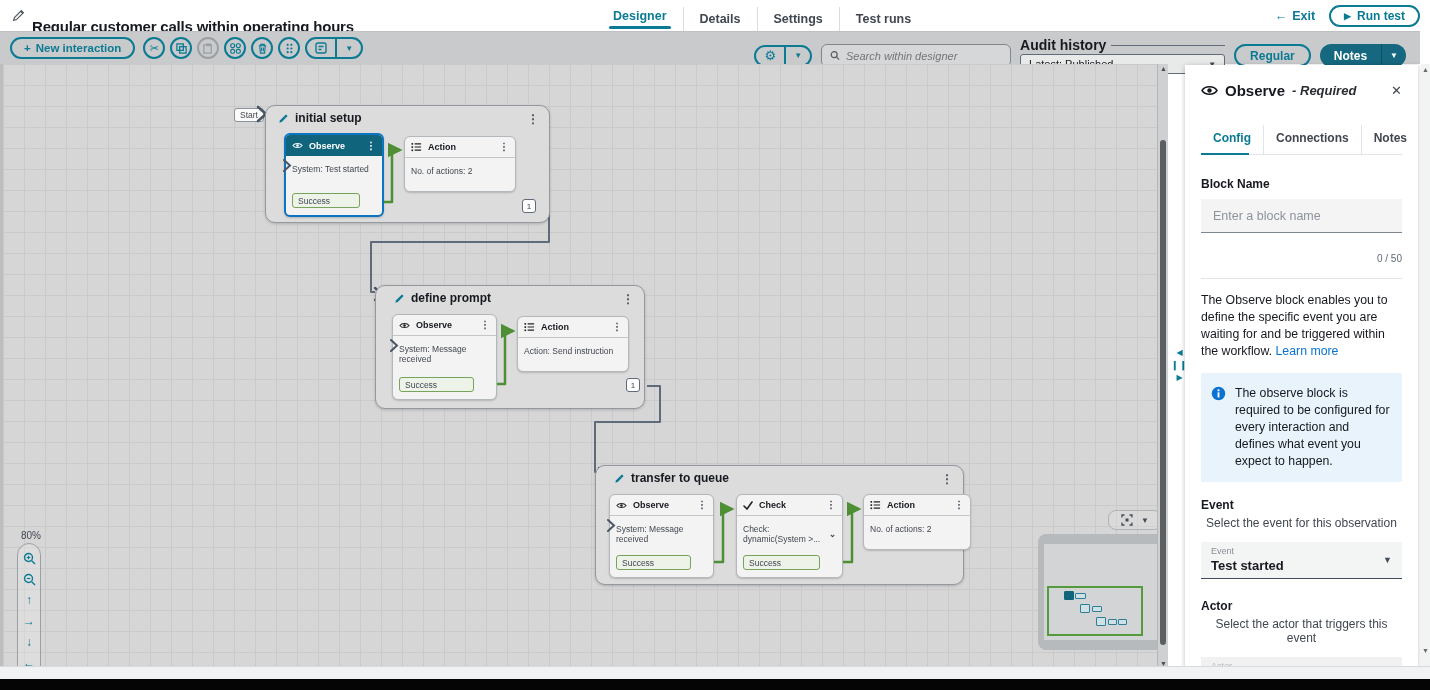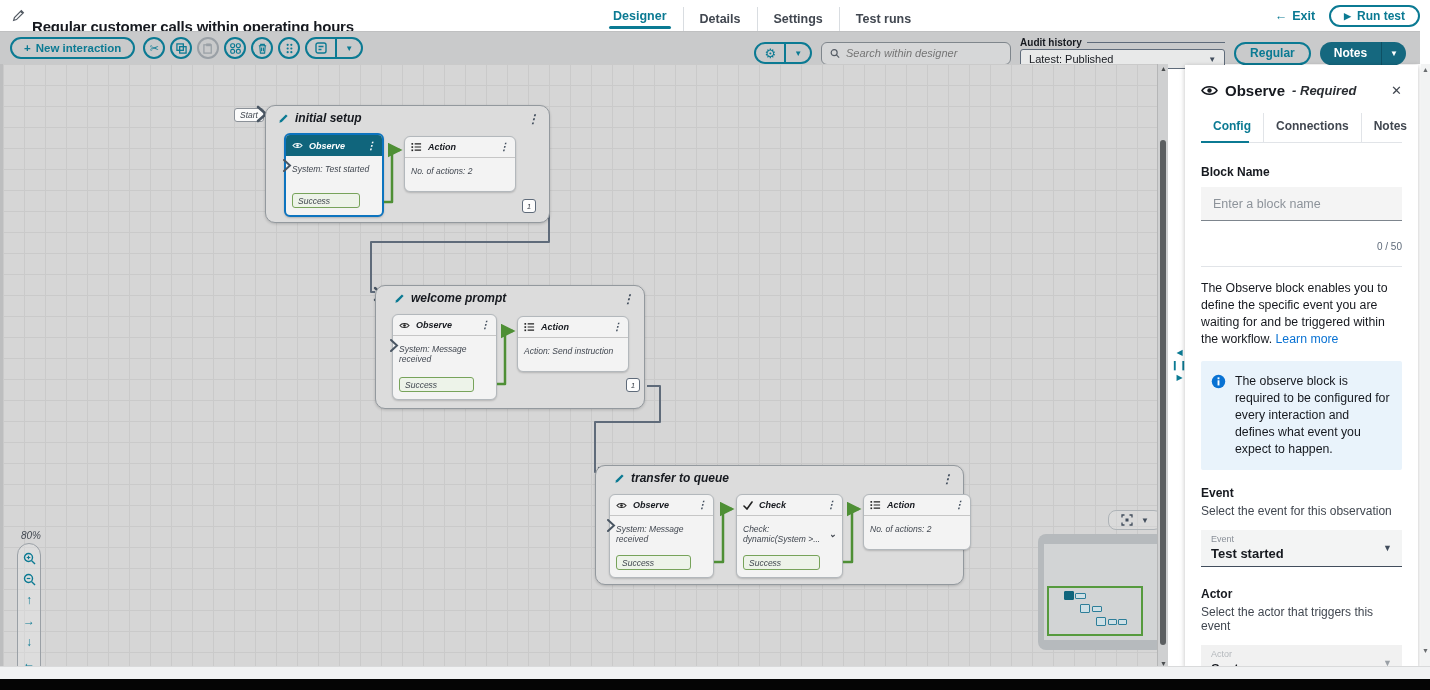--- a/index.html
+++ b/index.html
@@ -29,33 +29,33 @@
   .icon-circle.disabled { border-color:#9aa0a6; color:#9aa0a6; }
   .tool-group { display:flex; align-items:center; gap:5px; margin-left:8px; }
   .split-pill { display:flex; align-items:center; border:2px solid #0b7a93; border-radius:13px; height:22px; overflow:hidden; }
   .split-pill .seg { display:flex; align-items:center; justify-content:center; padding:0 8px; color:#0b7a93; height:100%; cursor:pointer; }
   .split-pill .seg + .seg { border-left:2px solid #0b7a93; font-size:8px; }
   .toolbar-right { position:absolute; right:14px; top:5px; display:flex; align-items:center; gap:9px; }
   .search-box { display:flex; align-items:center; gap:6px; width:190px; height:23px; border:1.5px solid #7f868c; border-radius:6px; background:#d6d7d8; padding:0 8px; }
   .search-box input { border:none; outline:none; background:transparent; font-style:italic; font-size:11px; color:#545b64; width:100%; font-family:"Liberation Sans", sans-serif; }
   .audit { position:relative; width:205px; }
   .audit-label-row { display:flex; align-items:center; gap:5px; margin-bottom:1px; }
-  .audit-label { font-size:10px; font-weight:bold; color:#16191f; white-space:nowrap; }
+  .audit-label { font-size:14px; font-weight:bold; color:#16191f; white-space:nowrap; }
   .audit-line { flex:1; height:1px; background:#5f6b7a; }
   .audit-select { display:flex; align-items:center; justify-content:space-between; height:20px; border:1px solid #5f6b7a; border-radius:3px; background:#e8e9e9; padding:0 8px; font-size:11px; color:#16191f; cursor:pointer; }
   .audit-select .caret { font-size:8px; color:#414d5c; }
   .save-group { display:flex; align-items:center; height:23px; border-radius:13px; overflow:hidden; }
   .save-main { background:#15687f; color:#fff; font-size:12px; font-weight:bold; padding:0 14px; height:100%; display:flex; align-items:center; cursor:pointer; }
   .save-caret { background:#15687f; border-left:1.5px solid #0e5064; color:#fff; font-size:8px; padding:0 8px; height:100%; display:flex; align-items:center; cursor:pointer; }
   .publish-btn { border:2px solid #0b7a93; color:#0b7a93; background:transparent; border-radius:13px; height:23px; padding:0 14px; font-size:12px; font-weight:bold; display:flex; align-items:center; cursor:pointer; }
 
   
   .canvas { position:absolute; left:0; top:64px; width:1168px; height:604px; background-color:#d6d6d6;
     background-image:linear-gradient(#cacaca 1px, transparent 1px), linear-gradient(90deg,#cacaca 1px, transparent 1px);
-    background-size:21px 21px; overflow:hidden; border-left:3px solid #bdbebf;font-style:italic; }
+    background-size:21px 21px; overflow:hidden; border-left:3px solid #bdbebf; }
   .connectors { position:absolute; left:0; top:0; pointer-events:none; }
 
   .interaction { position:absolute; background:#dcdcdc; border:1px solid #93999e; border-radius:10px; box-shadow:0 1px 3px rgba(0,0,0,.18); }
   .interaction-title { position:absolute; left:12px; top:5px; display:flex; align-items:center; gap:6px; }
   .interaction-title .t { font-size:12px; font-weight:bold; color:#16191f; }
   .kebab { color:#414d5c; font-weight:bold; font-size:12px; line-height:1; cursor:pointer; }
   .interaction > .kebab { position:absolute; right:10px; top:7px; }
   .entry-chevron { position:absolute; color:#4a5663; }
 
   .start-badge { position:absolute; background:#fbfbfb; border:1px solid #8b9198; border-radius:3px; font-size:8.5px; color:#414750; padding:1px 5px; }
@@ -96,35 +96,35 @@
   .collapse-handle { position:absolute; left:1171px; top:348px; display:flex; flex-direction:column; align-items:center; gap:3px; color:#0b7a93; }
   .collapse-handle .tri { font-size:8px; cursor:pointer; }
   .collapse-handle .bars { font-size:9px; font-weight:bold; letter-spacing:1px; cursor:pointer; }
 
   
   .panel { position:absolute; left:1185px; top:65px; width:233px; height:603px; background:#fff; box-shadow:0 1px 5px rgba(0,0,0,.25); padding:0 16px; }
   .panel-header { display:flex; align-items:center; gap:7px; padding-top:17px; }
   .panel-title { font-size:15px; font-weight:bold; }
   .panel-required { font-size:13px; font-style:italic; font-weight:bold; color:#2a2e33; }
   .panel-close { margin-left:auto; font-size:13px; color:#414750; cursor:pointer; }
-  .panel-tabs { display:flex; margin-top:14px; border-bottom:1px solid #e1e4e8; }
+  .panel-tabs { display:flex; margin-top:26px; border-bottom:1px solid #e1e4e8; }
   .panel-tab { position:relative; font-size:12px; font-weight:bold; color:#414750; padding:6px 12px 9px 12px; cursor:pointer; }
   .panel-tab + .panel-tab { border-left:1px solid #e1e4e8; }
   .panel-tab.active { color:#0b7a93; }
   .panel-tab.active::after { content:""; position:absolute; left:0; right:14px; bottom:-1px; height:2.5px; background:#0b7a93; }
   .field-label { font-size:12px; font-weight:bold; margin-top:22px; }
   .block-name-input { margin-top:8px; width:100%; height:34px; background:#f4f4f4; border:none; border-bottom:1px solid #7d858d; font-size:12.5px; padding:0 12px; color:#16191f; outline:none; font-family:"Liberation Sans", sans-serif; }
   .block-name-input::placeholder { color:#8d939a; }
   .char-counter { text-align:right; font-size:10px; color:#5f6b7a; margin-top:20px; }
   .panel-divider { height:1px; background:#e1e4e8; margin-top:14px; }
   .panel-desc { font-size:12.3px; line-height:1.38; margin-top:13px; color:#16191f; }
   .learn-more { color:#0972d3; cursor:pointer; }
   .info-box { margin-top:13px; background:#e9f3fb; padding:12px 12px 12px 10px; display:flex; gap:9px; border-radius:2px; }
   .info-box .txt { font-size:12.3px; line-height:1.38; color:#16191f; }
-  .helper-text { font-size:12px; color:#414750; margin-top:4px; }
+  .helper-text { font-size:12px; color:#414750; margin-top:4px;text-align:center; }
   .select-field { position:relative; margin-top:12px; height:37px; background:#f3f4f4; border-bottom:1.5px solid #414d5c; cursor:pointer; }
   .select-field .fl { position:absolute; left:10px; top:4px; font-size:9px; color:#8a9099; }
   .select-field .fv { position:absolute; left:10px; top:16px; font-size:13px; font-weight:bold; color:#16191f; }
   .select-field .caret { position:absolute; right:10px; top:13px; font-size:9px; color:#414d5c; }
   .select-field.disabled { background:#f1f1f1; border-bottom:1px solid #c3c7cb; cursor:default; }
   .select-field.disabled .fl { color:#b4b8bc; }
   .select-field.disabled .caret { color:#9aa0a6; }
   .panel-actions { display:flex; justify-content:flex-end; align-items:center; gap:16px; margin-top:18px; padding-top:16px; border-top:1px solid #e1e4e8; }
 
   
@@ -341,21 +341,21 @@
     </div>
 
     <svg class="entry-chevron" style="left:370px; top:222px;" width="11" height="16" viewBox="0 0 11 16">
         <path d="M2 2 L9 8 L2 14" fill="none" stroke="#4a5663" stroke-width="2.4" stroke-linecap="round"></path>
       </svg>
     <div class="interaction" style="left:372px; top:221px; width:270px; height:124px;">
       <div class="interaction-title" style="left:18px;">
         <svg width="11" height="11" viewBox="0 0 16 16">
             <path d="M2 14 L3 10.5 L11.5 2 L14 4.5 L5.5 13 Z" fill="#0b7a93"></path>
           </svg>
-        <span class="t">welcome prompt</span>
+        <span class="t">define prompt</span>
       </div>
       <span class="kebab">⋮</span>
 
       <div class="card" style="left:16px; top:28px; width:105px; height:86px;">
         <div class="card-header">
           <svg width="11" height="9" viewBox="0 0 12 9">
               <path d="M1 4.5 C3 1.5 9 1.5 11 4.5 C9 7.5 3 7.5 1 4.5 Z" fill="none" stroke="#222" stroke-width="1.1"></path>
               <circle cx="6" cy="4.5" r="1.4" fill="#222"></circle>
             </svg>
           <span class="h-label">Observe</span>

